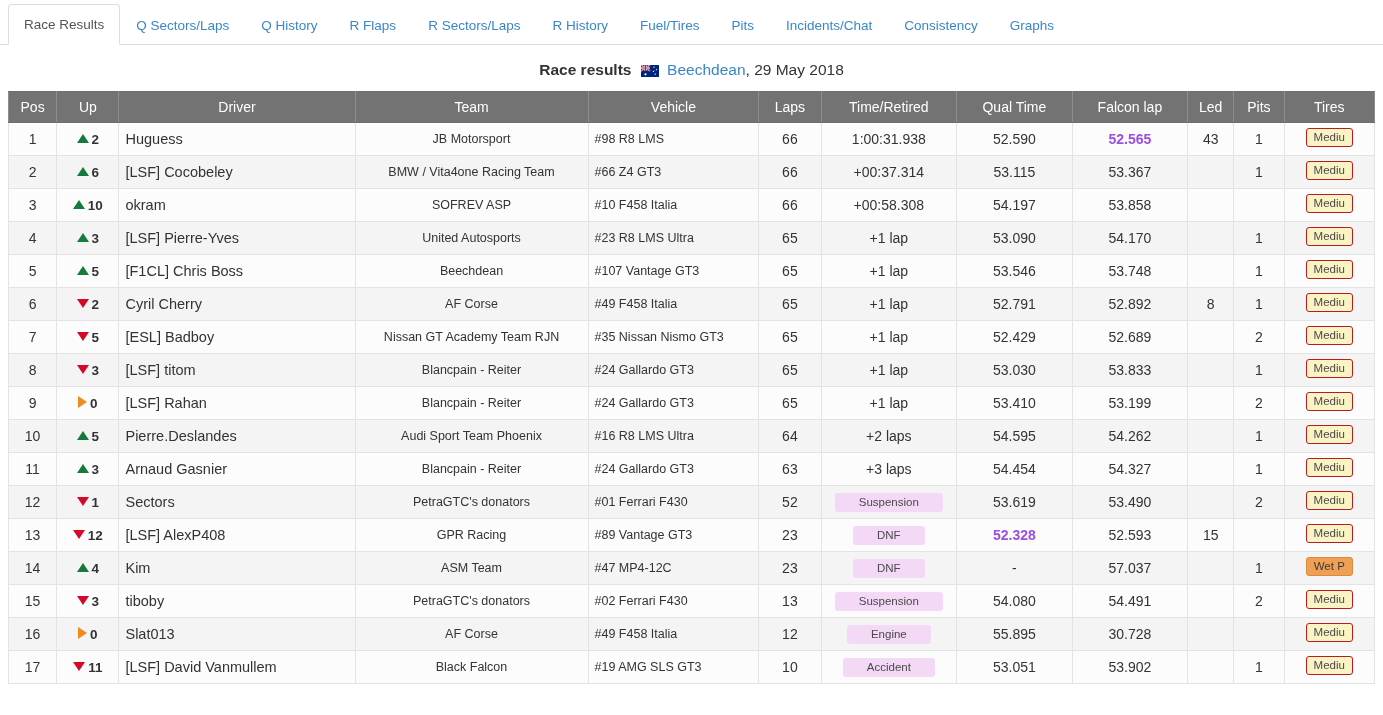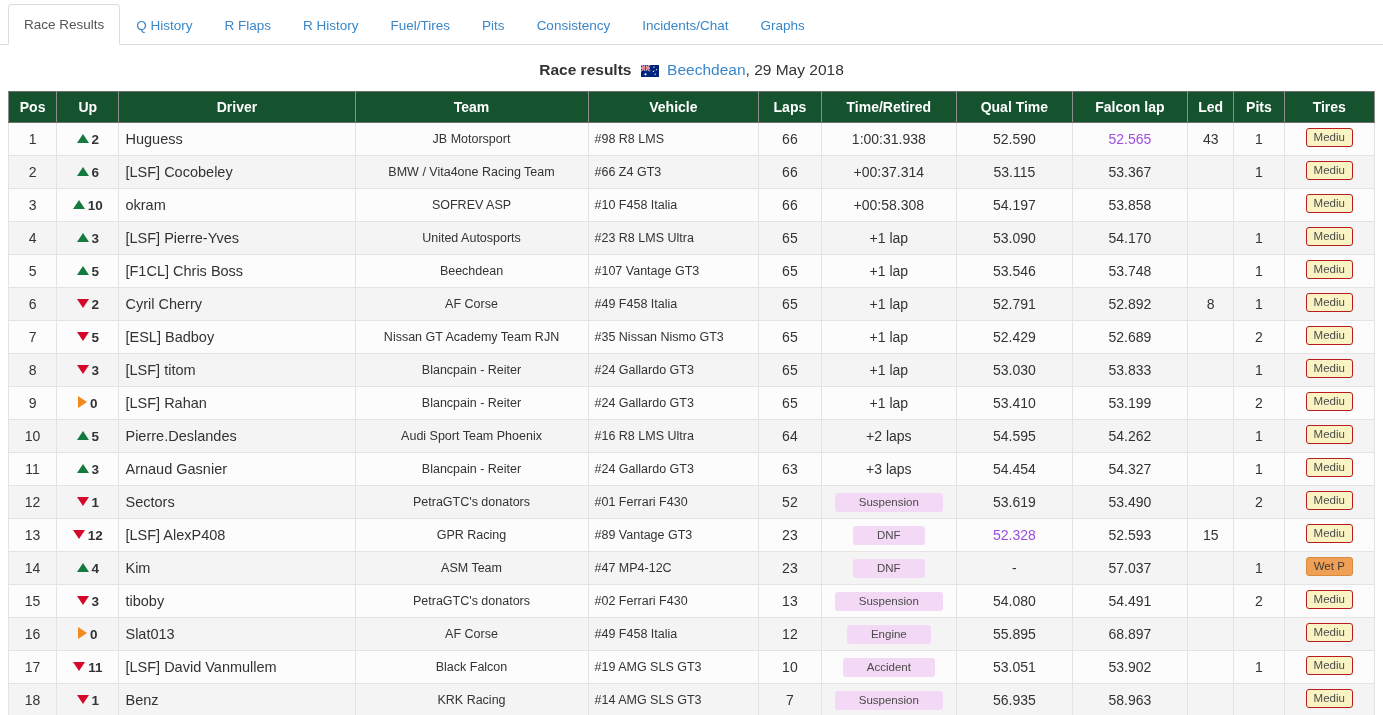--- a/index.html
+++ b/index.html
@@ -73,23 +73,23 @@
   .table-outer {
     padding: 0 8px;
   }
   table.results {
     width: 1367px;
     border-collapse: collapse;
     font-size: 13.5px;
     table-layout: fixed;
   }
   table.results thead th {
-    background: #14532d;
+    background: #737373;
     color: #ffffff;
-    font-weight: bold;
+    font-weight: normal;
     font-size: 14px;
     text-align: center;
     padding: 7px 0;
     border: 1px solid #6e6e6e;
     border-left-color: #8d8d8d;
     border-right-color: #8d8d8d;
     height: 30px;
     white-space: nowrap;
     overflow: hidden;
   }
@@ -143,21 +143,21 @@
   }
   .arrow.same {
     border-top: 6px solid transparent;
     border-bottom: 6px solid transparent;
     border-left: 9px solid #f08a1e;
     vertical-align: 0px;
   }
   .delta-val { font-weight: bold; }
 
   
-  .purple { color: #9b4fe0; font-weight: normal; }
+  .purple { color: #9b4fe0; font-weight: bold; }
 
   
   .badge {
     display: inline-block;
     font-size: 11.5px;
     line-height: 13px;
     padding: 3px 24px;
     border-radius: 3px;
     white-space: nowrap;
   }
@@ -179,27 +179,29 @@
     background: #f0a055;
     border-color: #d88a3d;
     color: #3a3a3a;
   }
 </style>
 </head>
 <body>
 
 <div class="tabbar" id="tabbar">
     <div class="tab active">Race Results</div>
+    <div class="tab">Q Sectors/Laps</div>
     <div class="tab">Q History</div>
     <div class="tab">R Flaps</div>
+    <div class="tab">R Sectors/Laps</div>
     <div class="tab">R History</div>
     <div class="tab">Fuel/Tires</div>
     <div class="tab">Pits</div>
+    <div class="tab">Incidents/Chat</div>
     <div class="tab">Consistency</div>
-    <div class="tab">Incidents/Chat</div>
     <div class="tab">Graphs</div>
   </div>
 
 <div class="title-wrap">
   <span class="title-strong">Race results</span>
   <span class="flag-icon">
     <svg width="18" height="12" viewBox="0 0 18 12" xmlns="http://www.w3.org/2000/svg">
       <rect width="18" height="12" fill="#00247d"></rect>
       <g>
         <rect x="0" y="0" width="9" height="6" fill="#00247d"></rect>
@@ -464,48 +466,34 @@
         </tr>
         <tr>
           <td class="c-pos-cell">16</td>
           <td class="c-up-cell"><span class="arrow same"></span><span class="delta-val">0</span></td>
           <td class="c-driver-cell">Slat013</td>
           <td class="c-team-cell">AF Corse</td>
           <td class="c-veh-cell">#49 F458 Italia</td>
           <td class="c-num-cell">12</td>
           <td class="c-num-cell"><span class="badge badge-retired">Engine</span></td>
           <td class="c-num-cell">55.895</td>
-          <td class="c-num-cell">68.897</td>
+          <td class="c-num-cell">30.728</td>
           <td class="c-num-cell"></td>
           <td class="c-num-cell"></td>
           <td class="c-num-cell"><span class="badge badge-tire">Mediu</span></td>
         </tr>
         <tr>
           <td class="c-pos-cell">17</td>
           <td class="c-up-cell"><span class="arrow down"></span><span class="delta-val">11</span></td>
           <td class="c-driver-cell">[LSF] David Vanmullem</td>
           <td class="c-team-cell">Black Falcon</td>
           <td class="c-veh-cell">#19 AMG SLS GT3</td>
           <td class="c-num-cell">10</td>
           <td class="c-num-cell"><span class="badge badge-retired">Accident</span></td>
           <td class="c-num-cell">53.051</td>
           <td class="c-num-cell">53.902</td>
           <td class="c-num-cell"></td>
           <td class="c-num-cell">1</td>
           <td class="c-num-cell"><span class="badge badge-tire">Mediu</span></td>
         </tr>
-        <tr>
-          <td class="c-pos-cell">18</td>
-          <td class="c-up-cell"><span class="arrow down"></span><span class="delta-val">1</span></td>
-          <td class="c-driver-cell">Benz</td>
-          <td class="c-team-cell">KRK Racing</td>
-          <td class="c-veh-cell">#14 AMG SLS GT3</td>
-          <td class="c-num-cell">7</td>
-          <td class="c-num-cell"><span class="badge badge-retired">Suspension</span></td>
-          <td class="c-num-cell">56.935</td>
-          <td class="c-num-cell">58.963</td>
-          <td class="c-num-cell"></td>
-          <td class="c-num-cell"></td>
-          <td class="c-num-cell"><span class="badge badge-tire">Mediu</span></td>
-        </tr>
       </tbody>
   </table>
 </div>
 
 </body></html>

